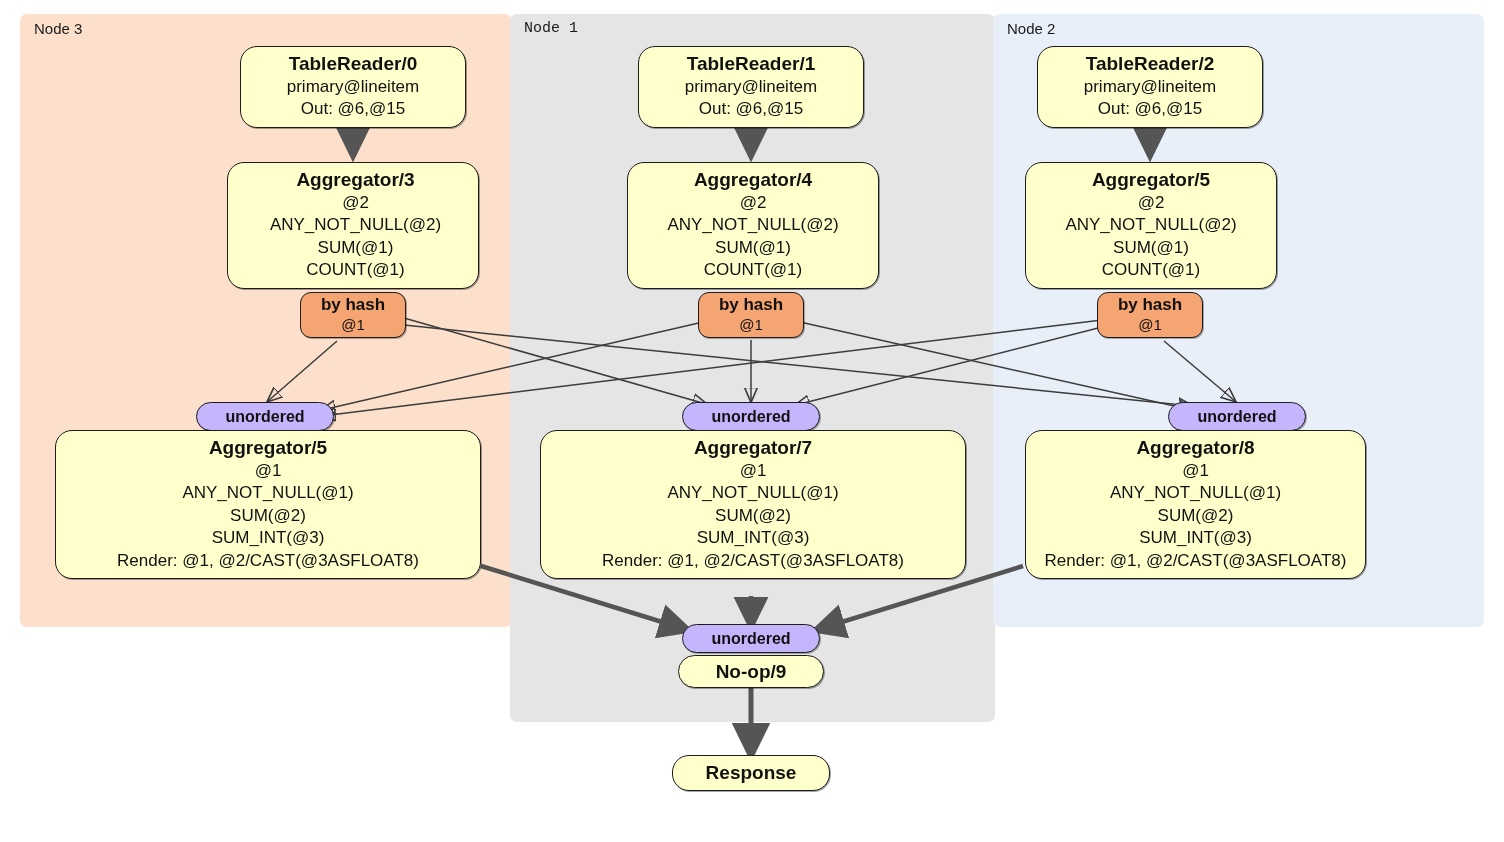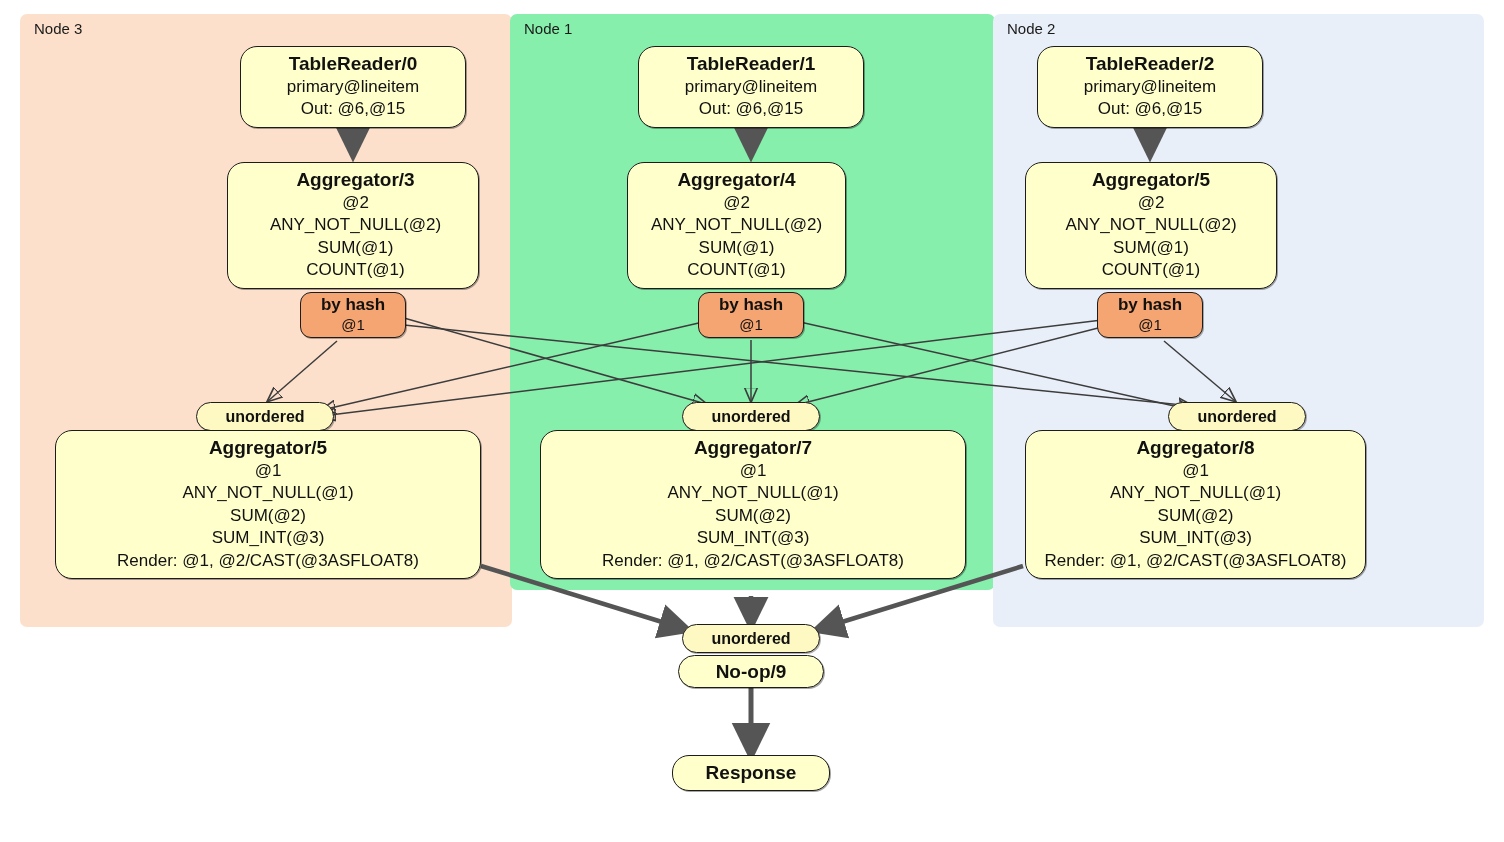--- a/index.html
+++ b/index.html
@@ -30,22 +30,23 @@
     left: 14px;
     font-size: 15px;
     color: #1a1a1a;
     white-space: nowrap;
   }
   #panel-node3 {
     left: 20px; top: 14px; width: 492px; height: 613px;
     background: #fce0cb;
   }
   #panel-node1 {
-    left: 510px; top: 14px; width: 485px; height: 576px;
-    background: #86efac;
+    left: 510px; top: 14px; width: 485px; height: 708px;
+    background: #e5e5e5;
+    font-family: Liberation Mono, monospace;
   }
   #panel-node2 {
     left: 993px; top: 14px; width: 491px; height: 613px;
     background: #e9eff9;
   }
 
   
   #edges {
     position: absolute;
     left: 0; top: 0;
@@ -97,21 +98,21 @@
   .pill-hash .h-title {
     display: block;
     font-weight: bold;
     font-size: 17px;
   }
   .pill-hash .h-sub {
     display: block;
     font-size: 15px;
   }
   .pill-unordered {
-    background: #fef9c3;
+    background: #c4b5fd;
     border-radius: 999px;
     font-weight: bold;
     font-size: 16px;
     line-height: 1.0;
     display: flex;
     align-items: center;
     justify-content: center;
   }
 
   
@@ -197,21 +198,21 @@
     <span class="op-line">Out: @6,@15</span>
   </div>
 
   <div class="op-box" style="left:227px; top:162px; width:252px;padding-left:13px;">
     <span class="op-title">Aggregator/3</span>
     <span class="op-line">@2</span>
     <span class="op-line">ANY_NOT_NULL(@2)</span>
     <span class="op-line">SUM(@1)</span>
     <span class="op-line">COUNT(@1)</span>
   </div>
-  <div class="op-box" style="left:627px; top:162px; width:219px;">
+  <div class="op-box" style="left:627px; top:162px; width:252px;">
     <span class="op-title">Aggregator/4</span>
     <span class="op-line">@2</span>
     <span class="op-line">ANY_NOT_NULL(@2)</span>
     <span class="op-line">SUM(@1)</span>
     <span class="op-line">COUNT(@1)</span>
   </div>
   <div class="op-box" style="left:1025px; top:162px; width:252px;">
     <span class="op-title">Aggregator/5</span>
     <span class="op-line">@2</span>
     <span class="op-line">ANY_NOT_NULL(@2)</span>

